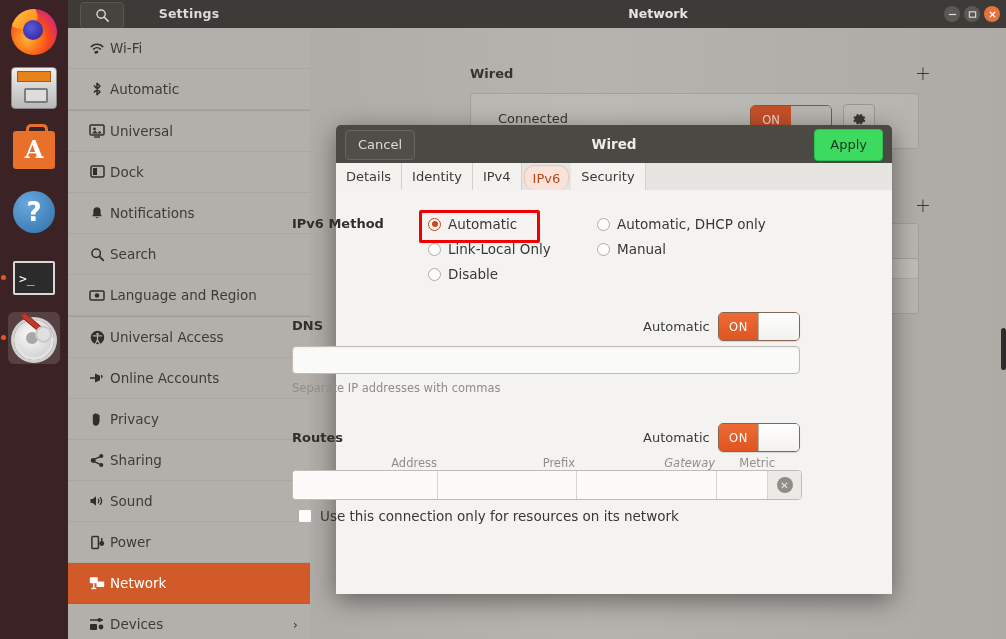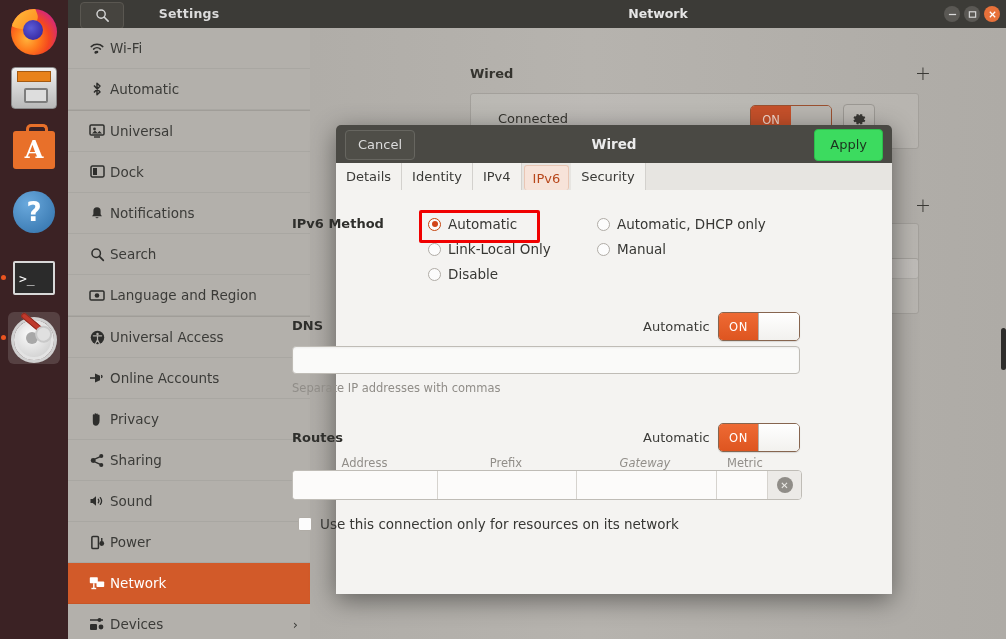--- a/index.html
+++ b/index.html
@@ -135,21 +135,21 @@
     background:#3cdb5f;border:1px solid #2bbf4b;border-radius:4px;color:#1d331f;font-size:13px;
   }
   #tabbar{
     position:absolute;left:0;top:38px;width:556px;height:27px;background:#e7e5e1;
     border-bottom:1px solid #cdcbc7;display:flex;align-items:stretch;
   }
   .tab{
     display:flex;align-items:center;padding:0 10px;font-size:13px;color:#3a3a37;
     border-right:1px solid #d3d1cd;background:#f3f2ef;
   }
-  .tab.active{background:#f7e3d9;color:#b8471b;border:1px solid #e9c6b4;border-bottom:none;border-radius:3px;margin:2px 2px 0 2px;padding:0 8px;}
+  .tab.active{background:#f7e3d9;color:#b8471b;border:1px solid #e9c6b4;border-bottom:none;border-radius:10px;margin:2px 2px 0 2px;padding:0 8px;}
   #tabbar .tab-filler{flex:1;background:#e7e5e1;}
   #dlg-body{
     position:absolute;left:0;top:65px;width:556px;height:404px;background:#f4f3f1;
   }
 
   .lbl-bold{position:absolute;font-size:13px;font-weight:bold;color:#2f2f2c;}
   .radio-row{position:absolute;display:flex;align-items:center;font-size:13.5px;color:#373734;}
   .radio{
     width:13px;height:13px;border-radius:50%;border:1px solid #b0aca6;background:#fcfcfc;
     margin-right:7px;flex:none;box-sizing:border-box;position:relative;
@@ -167,32 +167,32 @@
   .toggle .on{width:50%;background:linear-gradient(180deg,#ee6a34,#de5520);color:#fff;font-size:11.5px;
     display:flex;align-items:center;justify-content:center;letter-spacing:.5px;}
   .toggle .knob{width:50%;background:linear-gradient(180deg,#ffffff,#f2f1ee);border-left:1px solid #b5b1ab;}
 
   .text-input{
     position:absolute;background:#fafaf9;border:1px solid #bfbcb6;border-radius:4px;
     box-shadow:inset 0 1px 2px rgba(0,0,0,0.05);
   }
   .hint{position:absolute;font-size:11.5px;color:#908d88;}
 
-  .col-head{position:absolute;font-size:11.5px;color:#918e89;text-align:center;}
+  .col-head{position:absolute;font-size:11.5px;color:#918e89;text-align:right;}
   #routes-row{
     position:absolute;left:292px;top:470px;width:508px;height:28px;
     background:#fafaf9;border:1px solid #bfbcb6;border-radius:4px;display:flex;overflow:hidden;
   }
   #routes-row .cell{height:100%;border-right:1px solid #d6d3ce;background:#fcfbfa;}
   #routes-row .cell.last{border-right:none;}
   #routes-row .delcell{width:33px;background:#eceae7;display:flex;align-items:center;justify-content:center;border-left:1px solid #d6d3ce;}
   .del-icon{width:16px;height:16px;border-radius:50%;background:#908d88;color:#eceae7;font-size:10px;
     display:flex;align-items:center;justify-content:center;font-family:"DejaVu Sans",sans-serif;}
 
-  .chk-row{position:absolute;display:flex;align-items:center;font-size:13.5px;color:#373734;margin-top:8px;}
+  .chk-row{position:absolute;display:flex;align-items:center;font-size:13.5px;color:#373734;}
   .chk{width:12px;height:12px;border:1px solid #b0aca6;background:#fcfcfc;border-radius:2px;margin-right:8px;flex:none;}
 </style>
 </head>
 <body>
 
 <div id="desktop"></div>
 
 <div id="dock">
   <div class="dock-item" style="top:6px;">
     <div class="ff"></div>

